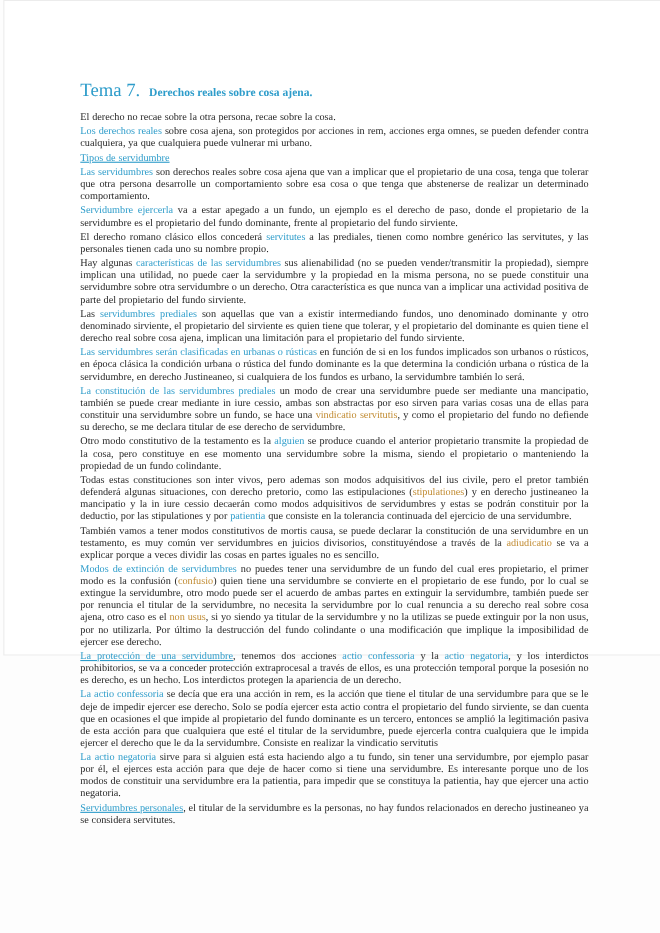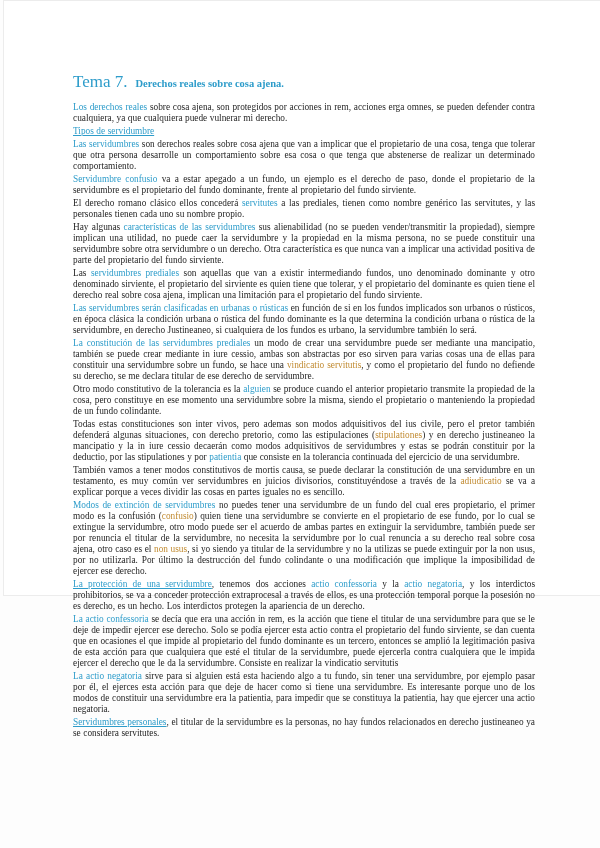--- a/index.html
+++ b/index.html
@@ -51,30 +51,31 @@
 </head>
 <body>
 
 <div class="page">
   <div class="content">
     <h1 class="title">
       <span class="title-prefix">Tema 7.</span>
       <span class="title-rest">Derechos reales sobre cosa ajena.</span>
     </h1>
     <div class="body-text">
-        <p><span class="seg s-b">Los derechos reales</span><span class="seg s-n"> sobre cosa ajena, son protegidos por acciones in rem, acciones erga omnes, se pueden defender contra cualquiera, ya que cualquiera puede vulnerar mi derecho.</span></p>
+        <p><span class="seg s-n">El derecho no recae sobre la otra persona, recae sobre la cosa.</span></p>
+        <p><span class="seg s-b">Los derechos reales</span><span class="seg s-n"> sobre cosa ajena, son protegidos por acciones in rem, acciones erga omnes, se pueden defender contra cualquiera, ya que cualquiera puede vulnerar mi urbano.</span></p>
         <p><span class="seg s-u">Tipos de servidumbre</span></p>
         <p><span class="seg s-b">Las servidumbres</span><span class="seg s-n"> son derechos reales sobre cosa ajena que van a implicar que el propietario de una cosa, tenga que tolerar que otra persona desarrolle un comportamiento sobre esa cosa o que tenga que abstenerse de realizar un determinado comportamiento.</span></p>
-        <p><span class="seg s-b">Servidumbre confusio</span><span class="seg s-n">  va a estar apegado a un fundo, un ejemplo es el derecho de paso, donde el propietario de la servidumbre es el propietario del fundo dominante, frente al propietario del fundo sirviente.</span></p>
+        <p><span class="seg s-b">Servidumbre ejercerla</span><span class="seg s-n">  va a estar apegado a un fundo, un ejemplo es el derecho de paso, donde el propietario de la servidumbre es el propietario del fundo dominante, frente al propietario del fundo sirviente.</span></p>
         <p><span class="seg s-n">El derecho romano clásico ellos concederá </span><span class="seg s-b">servitutes</span><span class="seg s-n"> a las prediales, tienen como nombre genérico las servitutes, y las personales tienen cada uno su nombre propio.</span></p>
         <p><span class="seg s-n">Hay algunas </span><span class="seg s-b">características de las servidumbres</span><span class="seg s-n"> sus alienabilidad (no se pueden vender/transmitir la propiedad), siempre implican una utilidad, no puede caer la servidumbre y la propiedad en la misma persona, no se puede constituir una servidumbre sobre otra servidumbre o un derecho. Otra característica es que nunca van a implicar una actividad positiva de parte del propietario del fundo sirviente.</span></p>
         <p><span class="seg s-n">Las </span><span class="seg s-b">servidumbres prediales</span><span class="seg s-n"> son aquellas que van a existir intermediando fundos, uno denominado dominante y otro denominado sirviente, el propietario del sirviente es quien tiene que tolerar, y el propietario del dominante es quien tiene el derecho real sobre cosa ajena, implican una limitación para el propietario del fundo sirviente.</span></p>
         <p><span class="seg s-b">Las servidumbres serán clasificadas en urbanas o rústicas</span><span class="seg s-n"> en función de si en los fundos implicados son urbanos o rústicos, en época clásica la condición urbana o rústica del fundo dominante es la que determina la condición urbana o rústica de la servidumbre, en derecho Justineaneo, si cualquiera de los fundos es urbano, la servidumbre también lo será.</span></p>
         <p><span class="seg s-b">La constitución de las servidumbres prediales</span><span class="seg s-n"> un modo de crear una servidumbre puede ser mediante una mancipatio, también se puede crear mediante in iure cessio, ambas son abstractas por eso sirven para varias cosas una de ellas para constituir una servidumbre sobre un fundo, se hace una </span><span class="seg s-o">vindicatio servitutis</span><span class="seg s-n">, y como el propietario del fundo no defiende su derecho, se me declara titular de ese derecho de servidumbre.</span></p>
-        <p><span class="seg s-n">Otro modo constitutivo de la tolerancia es la </span><span class="seg s-b">alguien</span><span class="seg s-n"> se produce cuando el anterior propietario transmite la propiedad de la cosa, pero constituye en ese momento una servidumbre sobre la misma, siendo el propietario o manteniendo la propiedad de un fundo colindante.</span></p>
+        <p><span class="seg s-n">Otro modo constitutivo de la testamento es la </span><span class="seg s-b">alguien</span><span class="seg s-n"> se produce cuando el anterior propietario transmite la propiedad de la cosa, pero constituye en ese momento una servidumbre sobre la misma, siendo el propietario o manteniendo la propiedad de un fundo colindante.</span></p>
         <p><span class="seg s-n">Todas estas constituciones son inter vivos, pero ademas son modos adquisitivos del ius civile, pero el pretor también defenderá algunas situaciones, con derecho pretorio, como las estipulaciones (</span><span class="seg s-o">stipulationes</span><span class="seg s-n">) y en derecho justineaneo la mancipatio y la in iure cessio decaerán como modos adquisitivos de servidumbres y estas se podrán constituir por la deductio, por las stipulationes y por </span><span class="seg s-b">patientia</span><span class="seg s-n"> que consiste en la tolerancia continuada del ejercicio de una servidumbre.</span></p>
         <p><span class="seg s-n">También vamos a tener modos constitutivos de mortis causa, se puede declarar la constitución de una servidumbre en un testamento, es muy común ver servidumbres en juicios divisorios, constituyéndose a través de la </span><span class="seg s-o">adiudicatio</span><span class="seg s-n"> se va a explicar porque a veces dividir las cosas en partes iguales no es sencillo.</span></p>
         <p><span class="seg s-b">Modos de extinción de servidumbres</span><span class="seg s-n"> no puedes tener una servidumbre de un fundo del cual eres propietario, el primer modo es la confusión (</span><span class="seg s-o">confusio</span><span class="seg s-n">) quien tiene una servidumbre se convierte en el propietario de ese fundo, por lo cual se extingue la servidumbre, otro modo puede ser el acuerdo de ambas partes en extinguir la servidumbre, también puede ser por renuncia el titular de la servidumbre, no necesita la servidumbre por lo cual renuncia a su derecho real sobre cosa ajena, otro caso es el </span><span class="seg s-o">non usus</span><span class="seg s-n">, si yo siendo ya titular de la servidumbre y no la utilizas se puede extinguir por la non usus, por no utilizarla. Por último la destrucción del fundo colindante o una modificación que implique la imposibilidad de ejercer ese derecho.</span></p>
         <p><span class="seg s-u">La protección de una servidumbre</span><span class="seg s-n">, tenemos dos acciones </span><span class="seg s-b">actio confessoria</span><span class="seg s-n"> y la </span><span class="seg s-b">actio negatoria</span><span class="seg s-n">, y los interdictos prohibitorios, se va a conceder protección extraprocesal a través de ellos, es una protección temporal porque la posesión no es derecho, es un hecho. Los interdictos protegen la apariencia de un derecho.</span></p>
         <p><span class="seg s-b">La actio confessoria</span><span class="seg s-n"> se decía que era una acción in rem, es la acción que tiene el titular de una servidumbre para que se le deje de impedir ejercer ese derecho. Solo se podía ejercer esta actio contra el propietario del fundo sirviente, se dan cuenta que en ocasiones el que impide al propietario del fundo dominante es un tercero, entonces se amplió la legitimación pasiva de esta acción para que cualquiera que esté el titular de la servidumbre, puede ejercerla contra cualquiera que le impida ejercer el derecho que le da la servidumbre. Consiste en realizar la vindicatio servitutis</span></p>
         <p><span class="seg s-b">La actio negatoria</span><span class="seg s-n"> sirve para si alguien está esta haciendo algo a tu fundo, sin tener una servidumbre, por ejemplo pasar por él, el ejerces esta acción para que deje de hacer como si tiene una servidumbre. Es interesante porque uno de los modos de constituir una servidumbre era la patientia, para impedir que se constituya la patientia, hay que ejercer una actio negatoria.</span></p>
         <p><span class="seg s-u">Servidumbres personales</span><span class="seg s-n">, el titular de la servidumbre es la personas, no hay fundos relacionados en derecho justineaneo ya se considera servitutes.</span></p>
       </div>
   </div>
 </div>

